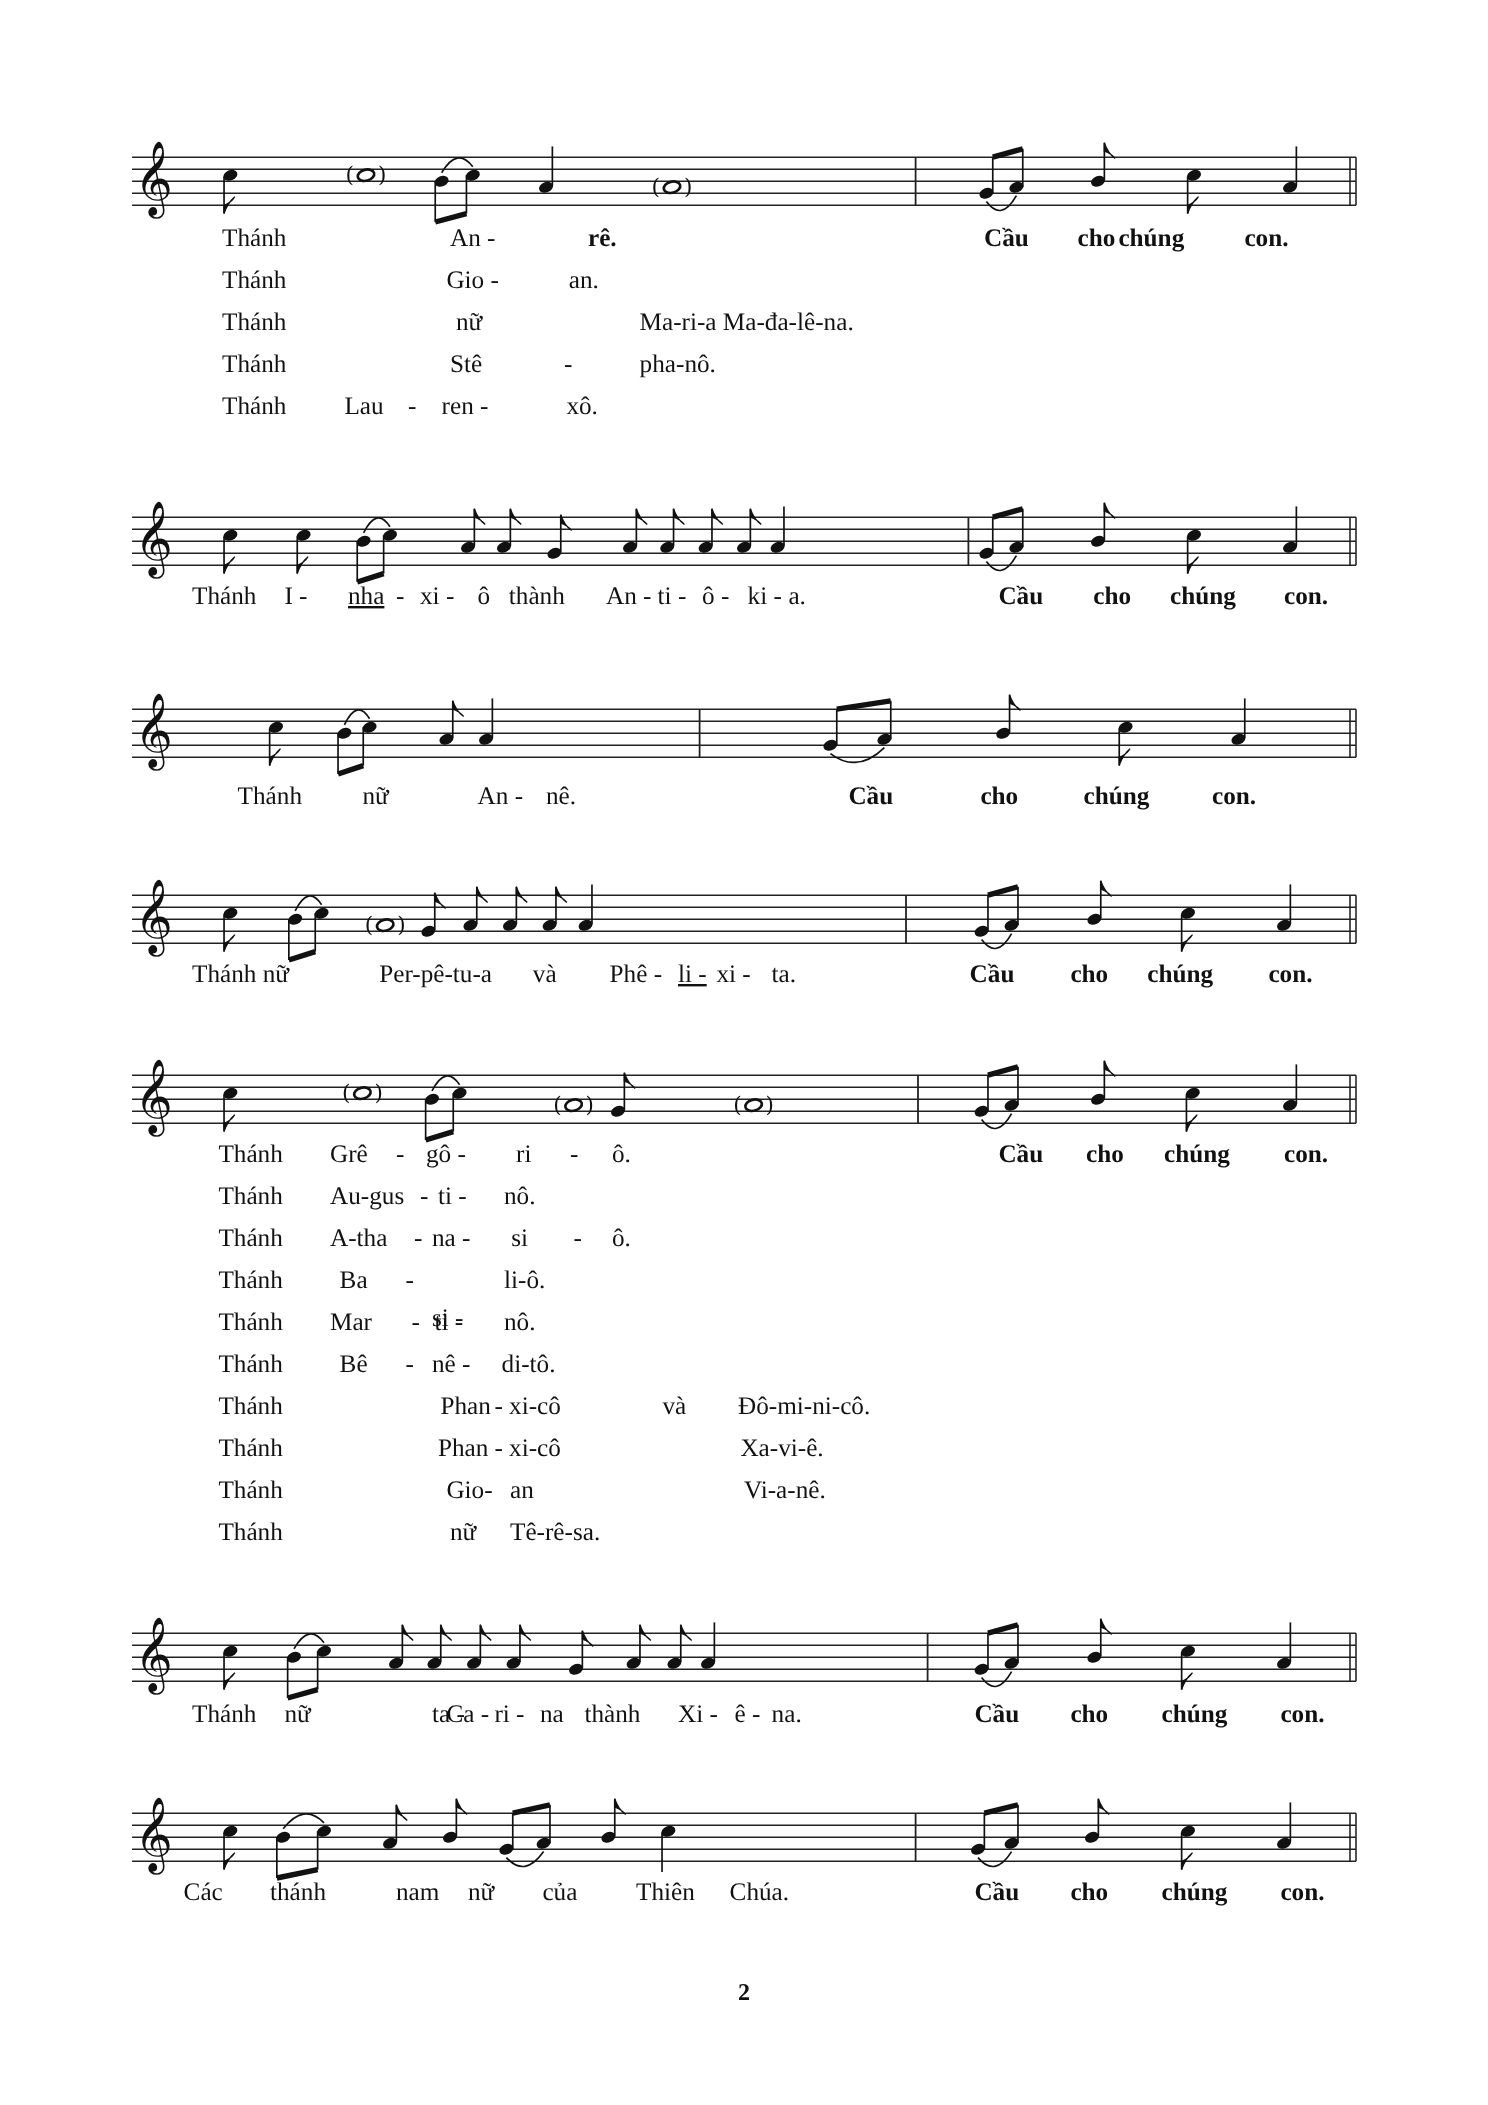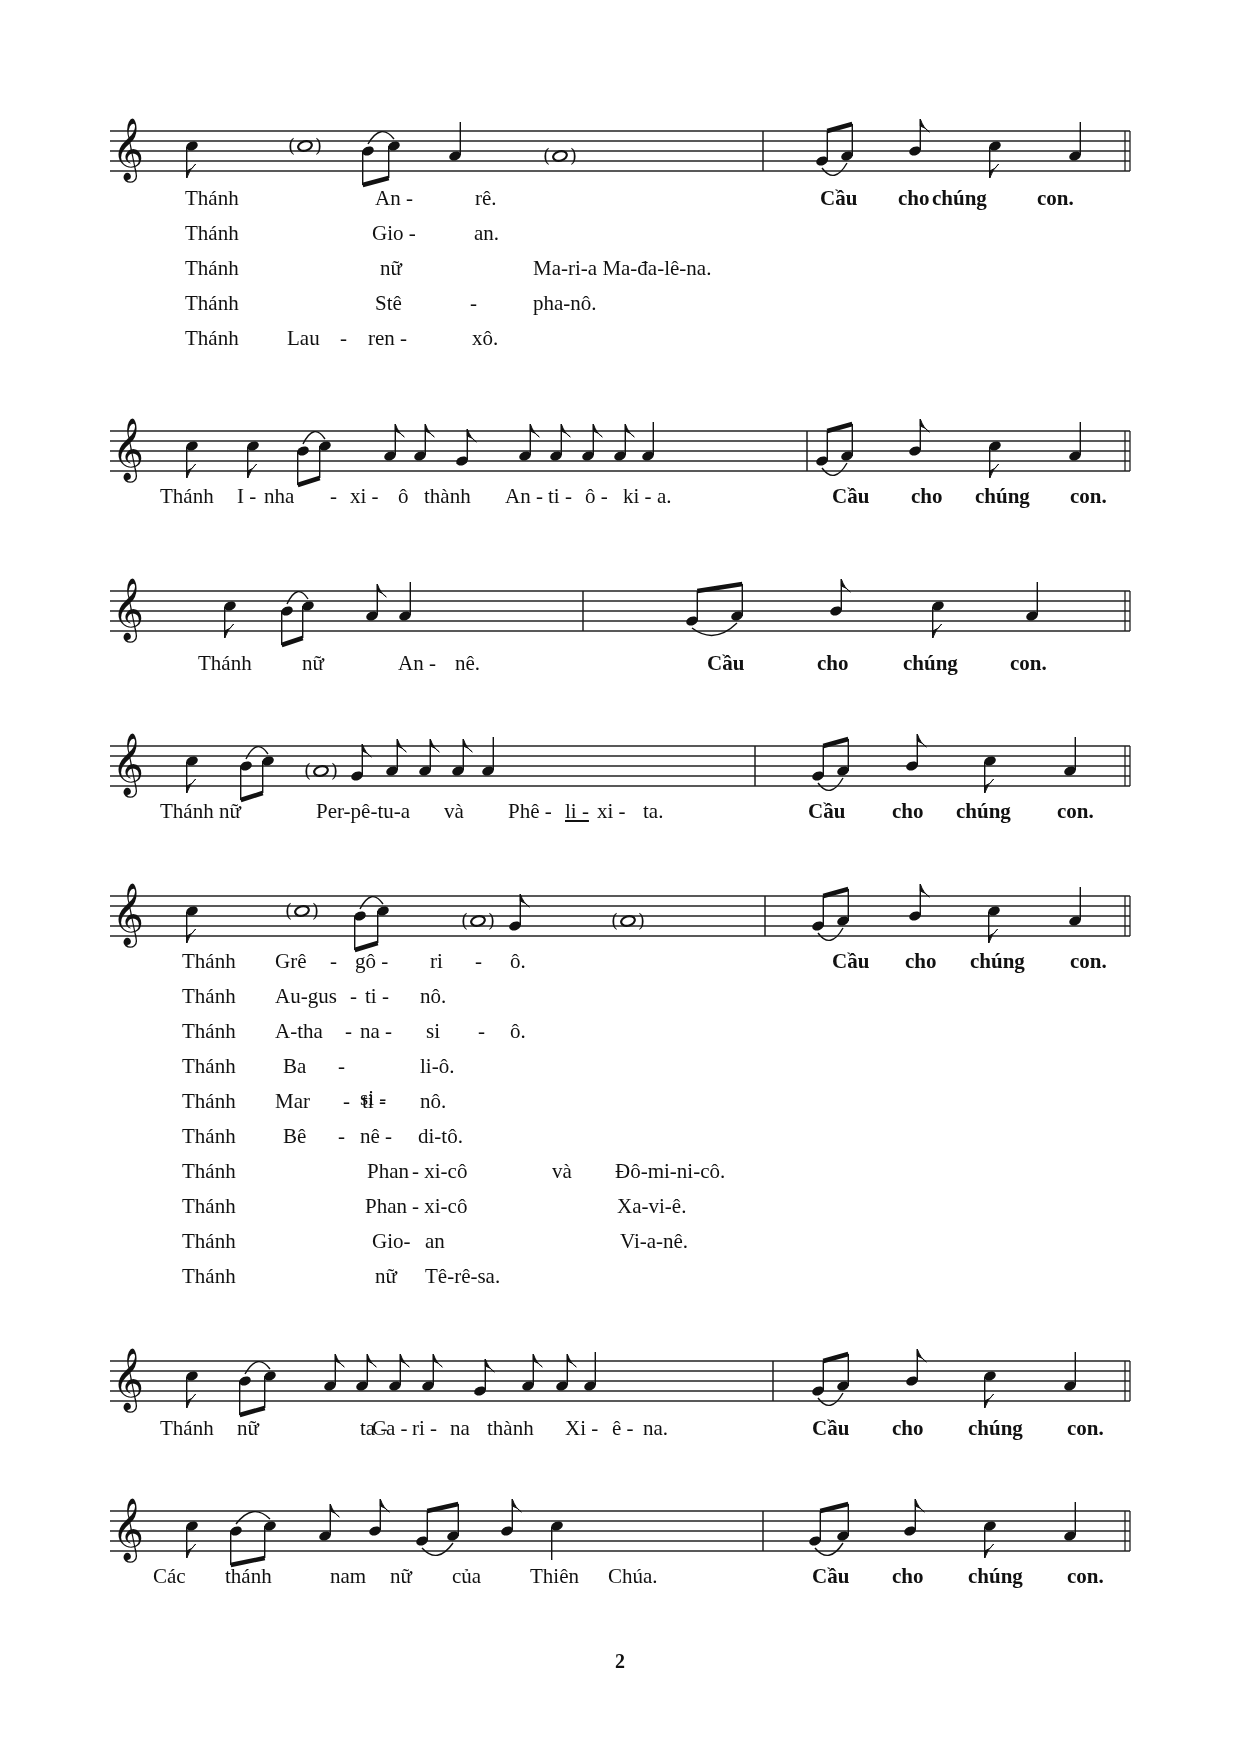--- a/index.html
+++ b/index.html
@@ -74,21 +74,21 @@
         </g>
         <g>
           <ellipse cx="1075" cy="61" rx="6" ry="4.3" fill="#111" transform="rotate(-22 1075 61)"></ellipse>
           <line x1="1080.3" x2="1080.3" y1="60" y2="27" stroke="#111" stroke-width="1.4"></line>
         </g>
       </svg>
     </div>
     <div class="lyric-line" style="top: 186px;">
       <span class="syl" style="left: 185px;">Thánh</span>
       <span class="syl" style="left: 375px;">An -</span>
-      <span class="syl" style="left: 475px;">rê.</span>
+      <span class="syl" style="left: 490px; font-weight: bold;">rê.</span>
       <span class="refrain" style="left: 820px;">Cầu</span>
       <span class="refrain" style="left: 898px;">cho</span>
       <span class="refrain" style="left: 932px;">chúng</span>
       <span class="refrain" style="left: 1037px;">con.</span>
     </div>
     <div class="lyric-line" style="top: 221px;">
       <span class="syl" style="left: 185px;">Thánh</span>
       <span class="syl" style="left: 372px;">Gio -</span>
       <span class="syl" style="left: 474px;">an.</span>
     </div>
@@ -198,21 +198,21 @@
         </g>
         <g>
           <ellipse cx="1075" cy="61" rx="6" ry="4.3" fill="#111" transform="rotate(-22 1075 61)"></ellipse>
           <line x1="1080.3" x2="1080.3" y1="60" y2="27" stroke="#111" stroke-width="1.4"></line>
         </g>
       </svg>
     </div>
     <div class="lyric-line" style="top: 484px;">
       <span class="syl" style="left: 160px;">Thánh</span>
       <span class="syl" style="left: 237px;">I -</span>
-      <span class="syl" style="left: 264px;">nha</span>
+      <span class="syl" style="left: 290px; text-decoration: underline;">nha</span>
       <span class="syl" style="left: 330px;">-</span>
       <span class="syl" style="left: 350px;">xi -</span>
       <span class="syl" style="left: 398px;">ô</span>
       <span class="syl" style="left: 424px;">thành</span>
       <span class="syl" style="left: 505px;">An -</span>
       <span class="syl" style="left: 548px;">ti -</span>
       <span class="syl" style="left: 585px;">ô -</span>
       <span class="syl" style="left: 623px;">ki -</span>
       <span class="syl" style="left: 657px;">a.</span>
       <span class="refrain" style="left: 832px;">Cầu</span>

